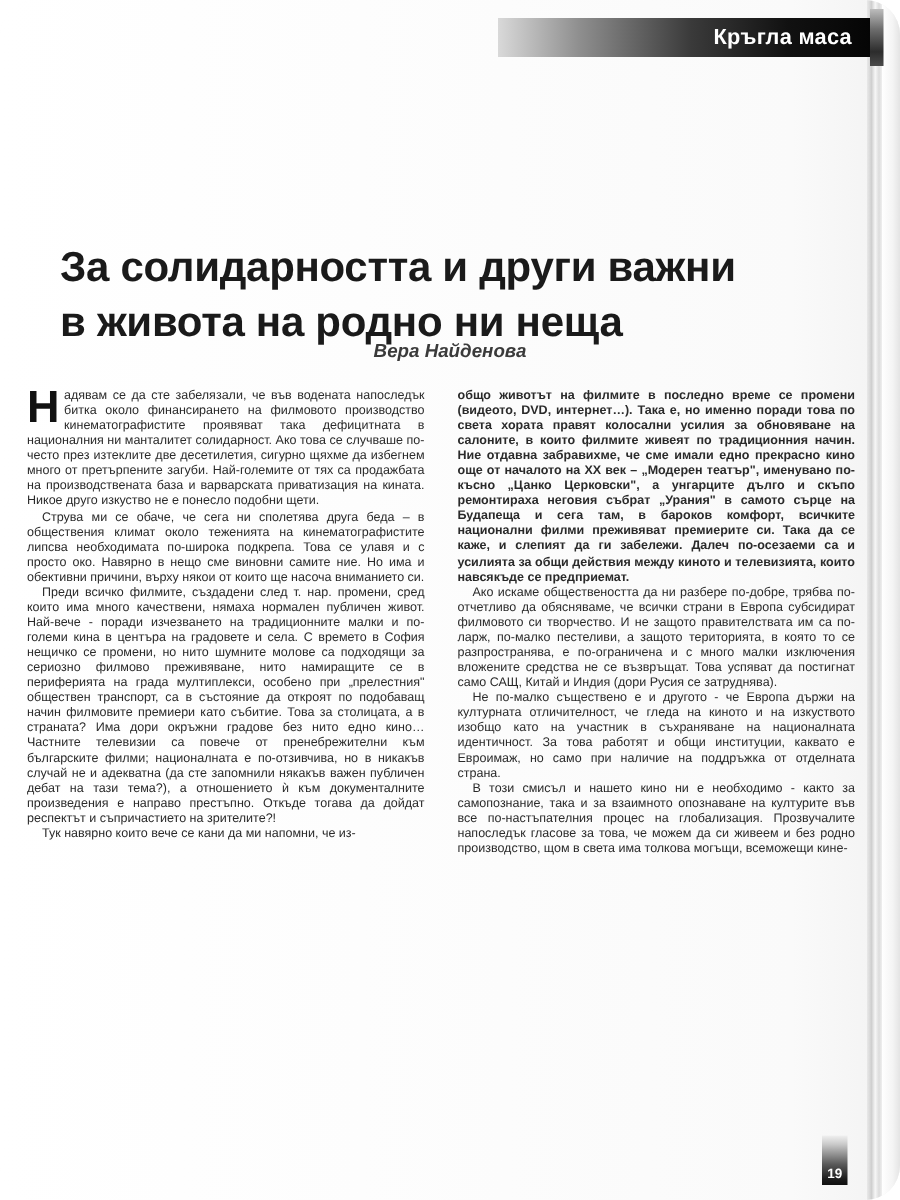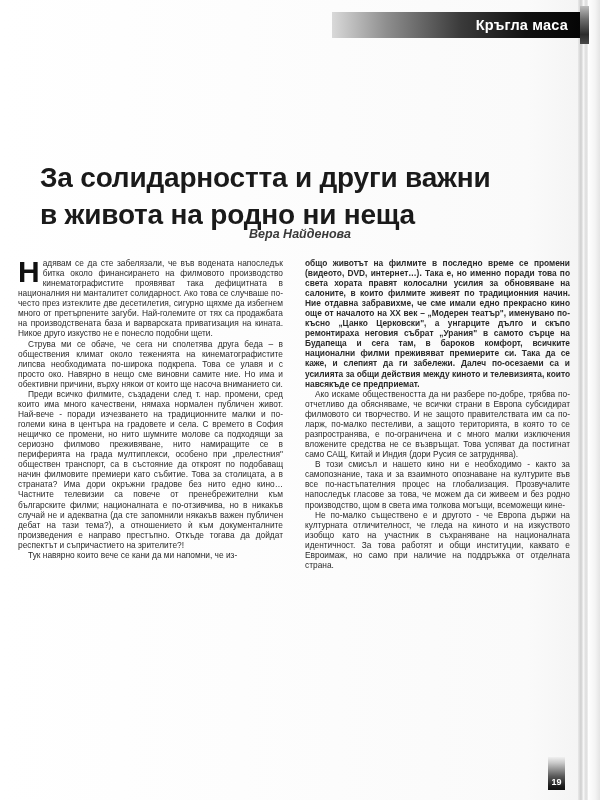--- a/index.html
+++ b/index.html
@@ -9,20 +9,21 @@
     background: #ffffff;
   }
   #page {
     position: relative;
     width: 600px;
     height: 800px;
     overflow: hidden;
     background: #fefefe;
     font-family: "Liberation Sans", sans-serif;
     color: #222;
+    border-radius: 23px;
   }
 
   
   .paper-tone {
     position: absolute;
     inset: 0;
     background:
       linear-gradient(90deg, #ffffff 0%, #fdfdfd 40%, #fafafa 88%, #f2f2f2 100%);
     pointer-events: none;
   }
@@ -176,22 +177,22 @@
   <div class="columns">
     <div class="col first">
       <p>Надявам се да сте забелязали, че във водената напоследък битка около финансирането на филмовото производство кинематографистите проявяват така дефицитната в националния ни манталитет солидарност. Ако това се случваше по-често през изтеклите две десетилетия, сигурно щяхме да избегнем много от претърпените загуби. Най-големите от тях са продажбата на производствената база и варварската приватизация на кината. Никое друго изкуство не е понесло подобни щети.</p>
       <p>Струва ми се обаче, че сега ни сполетява друга беда – в обществения климат около теженията на кинематографистите липсва необходимата по-широка подкрепа. Това се улавя и с просто око. Навярно в нещо сме виновни самите ние. Но има и обективни причини, върху някои от които ще насоча вниманието си.</p>
       <p>Преди всичко филмите, създадени след т. нар. промени, сред които има много качествени, нямаха нормален публичен живот. Най-вече - поради изчезването на традиционните малки и по-големи кина в центъра на градовете и села. С времето в София нещичко се промени, но нито шумните молове са подходящи за сериозно филмово преживяване, нито намиращите се в периферията на града мултиплекси, особено при „прелестния" обществен транспорт, са в състояние да откроят по подобаващ начин филмовите премиери като събитие. Това за столицата, а в страната? Има дори окръжни градове без нито едно кино… Частните телевизии са повече от пренебрежителни към българските филми; националната е по-отзивчива, но в никакъв случай не и адекватна (да сте запомнили някакъв важен публичен дебат на тази тема?), а отношението ѝ към документалните произведения е направо престъпно. Откъде тогава да дойдат респектът и съпричастието на зрителите?!</p>
       <p>Тук навярно които вече се кани да ми напомни, че из-</p>
     </div>
     <div class="col">
       <p class="no-indent">общо животът на филмите в последно време се промени (видеото, DVD, интернет…). Така е, но именно поради това по света хората правят колосални усилия за обновяване на салоните, в които филмите живеят по традиционния начин. Ние отдавна забравихме, че сме имали едно прекрасно кино още от началото на ХХ век – „Модерен театър", именувано по-късно „Цанко Церковски", а унгарците дълго и скъпо ремонтираха неговия събрат „Урания" в самото сърце на Будапеща и сега там, в бароков комфорт, всичките национални филми преживяват премиерите си. Така да се каже, и слепият да ги забележи. Далеч по-осезаеми са и усилията за общи действия между киното и телевизията, които навсякъде се предприемат.</p>
       <p>Ако искаме обществеността да ни разбере по-добре, трябва по-отчетливо да обясняваме, че всички страни в Европа субсидират филмовото си творчество. И не защото правителствата им са по-ларж, по-малко пестеливи, а защото територията, в която то се разпространява, е по-ограничена и с много малки изключения вложените средства не се възвръщат. Това успяват да постигнат само САЩ, Китай и Индия (дори Русия се затруднява).</p>
+      <p>Не по-малко съществено е и другото - че Европа държи на културната отличителност, че гледа на киното и на изкуството изобщо като на участник в съхраняване на националната идентичност. За това работят и общи институции, каквато е Евроимаж, но само при наличие на поддръжка от отделната страна.</p>
       <p>В този смисъл и нашето кино ни е необходимо - както за самопознание, така и за взаимното опознаване на културите във все по-настъпателния процес на глобализация. Прозвучалите напоследък гласове за това, че можем да си живеем и без родно производство, щом в света има толкова могъщи, всеможещи кине-</p>
-      <p>Не по-малко съществено е и другото - че Европа държи на културната отличителност, че гледа на киното и на изкуството изобщо като на участник в съхраняване на националната идентичност. За това работят и общи институции, каквато е Евроимаж, но само при наличие на поддръжка от отделната страна.</p>
     </div>
   </div>
 
   <div class="page-number-tab">
     <span class="page-number">19</span>
   </div>
 
 </div>
 
 </body></html>

